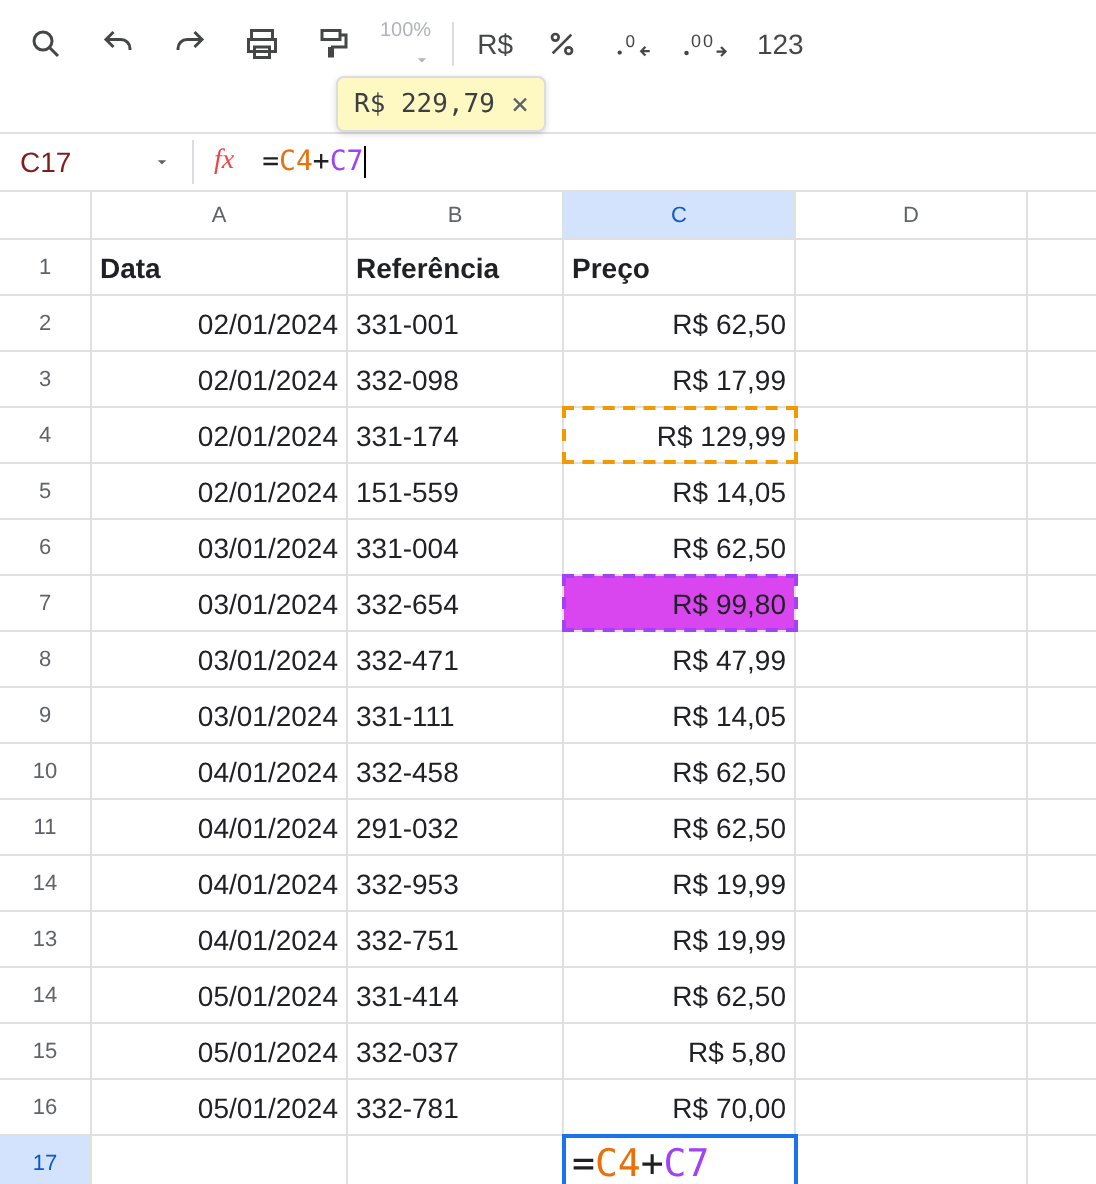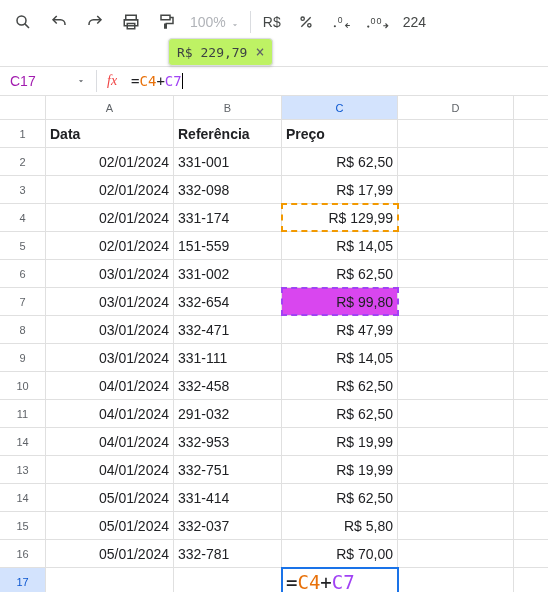--- a/index.html
+++ b/index.html
@@ -2,27 +2,27 @@
 <html><head>
 <meta charset="utf-8">
 <style>
   * { box-sizing: border-box; margin: 0; padding: 0; }
   body { font-family: Arial, sans-serif; font-size: 13px; color: #202124; background: #fff; width: 548px; height: 592px; overflow: hidden; position: relative; }
   
   .toolbar { display: flex; align-items: center; height: 44px; padding: 0 6px; gap: 2px; position: relative; }
   .tb-btn { width: 34px; height: 30px; display: flex; align-items: center; justify-content: center; border-radius: 4px; color: #444746; cursor: pointer; }
   .tb-txt { color: #444746; font-size: 14px; padding: 0 6px; cursor: pointer; display: flex; align-items: center; height: 30px; }
   .tb-sep { width: 1px; height: 22px; background: #dadce0; margin: 0 4px; }
-  .zoom-wrap { display: flex; align-items: flex-end; color: #b0b3b8; font-size: 14px; padding: 0 4px; gap: 4px; }
-  
-  .tooltip { position: absolute; top: 38px; left: 168px; background: #bef264; border: 1px solid #dadce0; border-radius: 4px; padding: 4px 8px; font-family: 'Consolas', monospace; font-size: 13px; display: flex; align-items: center; gap: 8px; box-shadow: 0 1px 3px rgba(0,0,0,0.15); z-index: 10; color: #3c4043; }
+  .zoom-wrap { display: flex; align-items: flex-end; color: #b0b3b8; font-size: 10px; padding: 0 4px; gap: 4px; flex-direction: column; }
+  
+  .tooltip { position: absolute; top: 38px; left: 168px; background: #fef9c3; border: 1px solid #dadce0; border-radius: 4px; padding: 4px 8px; font-family: 'Consolas', monospace; font-size: 13px; display: flex; align-items: center; gap: 8px; box-shadow: 0 1px 3px rgba(0,0,0,0.15); z-index: 10; color: #3c4043; }
   .tooltip .close { color: #5f6368; cursor: pointer; font-size: 15px; }
   
   .formula-bar { display: flex; align-items: center; height: 30px; border-top: 1px solid #e0e0e0; border-bottom: 1px solid #e0e0e0; margin-top: 22px; }
-  .name-box { width: 96px; padding: 0 10px; display: flex; align-items: center; justify-content: space-between; font-size: 14px; color: #a21caf; }
+  .name-box { width: 96px; padding: 0 10px; display: flex; align-items: center; justify-content: space-between; font-size: 14px; color: #7f1d1d; }
   .name-box svg { color: #5f6368; }
   .fx-sep { width: 1px; height: 22px; background: #dadce0; }
   .fx-label { color: #ef4444; font-style: italic; font-size: 14px; padding: 0 10px; font-family: serif; }
   .formula-input { flex: 1; font-family: 'Consolas', monospace; font-size: 14px; padding: 0 4px; display: flex; align-items: center; }
   .formula-input .eq { color: #202124; }
   .formula-input .ref1 { color: #e8710a; }
   .formula-input .plus { color: #202124; }
   .formula-input .ref2 { color: #a142f4; }
   .cursor { display: inline-block; width: 1px; height: 16px; background: #000; vertical-align: middle; animation: blink 1s infinite; }
   @keyframes blink { 50% { opacity: 0; } }
@@ -110,21 +110,21 @@
       </svg>
   </div>
   <div class="tb-btn">
     <svg width="24" height="16" viewBox="0 0 32 20" fill="currentColor">
         <circle cx="3" cy="16" r="1.5"></circle>
         <text x="6" y="12" font-size="12" font-family="Arial">0</text>
         <text x="14" y="12" font-size="12" font-family="Arial">0</text>
         <path d="M23 15 h6 M26 12 l3 3 l-3 3" stroke="currentColor" stroke-width="1.5" fill="none"></path>
       </svg>
   </div>
-  <div class="tb-txt">224</div>
+  <div class="tb-txt">123</div>
 </div>
 
 <div class="tooltip">
   <span>R$ 229,79</span>
   <span class="close">×</span>
 </div>
 
 <div class="formula-bar">
   <div class="name-box">
     <span>C17</span>
@@ -183,21 +183,21 @@
       <div class="row">
         <div class="row-h">5</div>
         <div class="cell ca r">02/01/2024</div>
         <div class="cell cb">151-559</div>
         <div class="cell cc r">R$ 14,05</div>
         <div class="cell cd"></div>
       </div>
       <div class="row">
         <div class="row-h">6</div>
         <div class="cell ca r">03/01/2024</div>
-        <div class="cell cb">331-002</div>
+        <div class="cell cb">331-004</div>
         <div class="cell cc r">R$ 62,50</div>
         <div class="cell cd"></div>
       </div>
       <div class="row">
         <div class="row-h">7</div>
         <div class="cell ca r">03/01/2024</div>
         <div class="cell cb">332-654</div>
         <div class="cell cc r marching-purple">R$ 99,80</div>
         <div class="cell cd"></div>
       </div>

